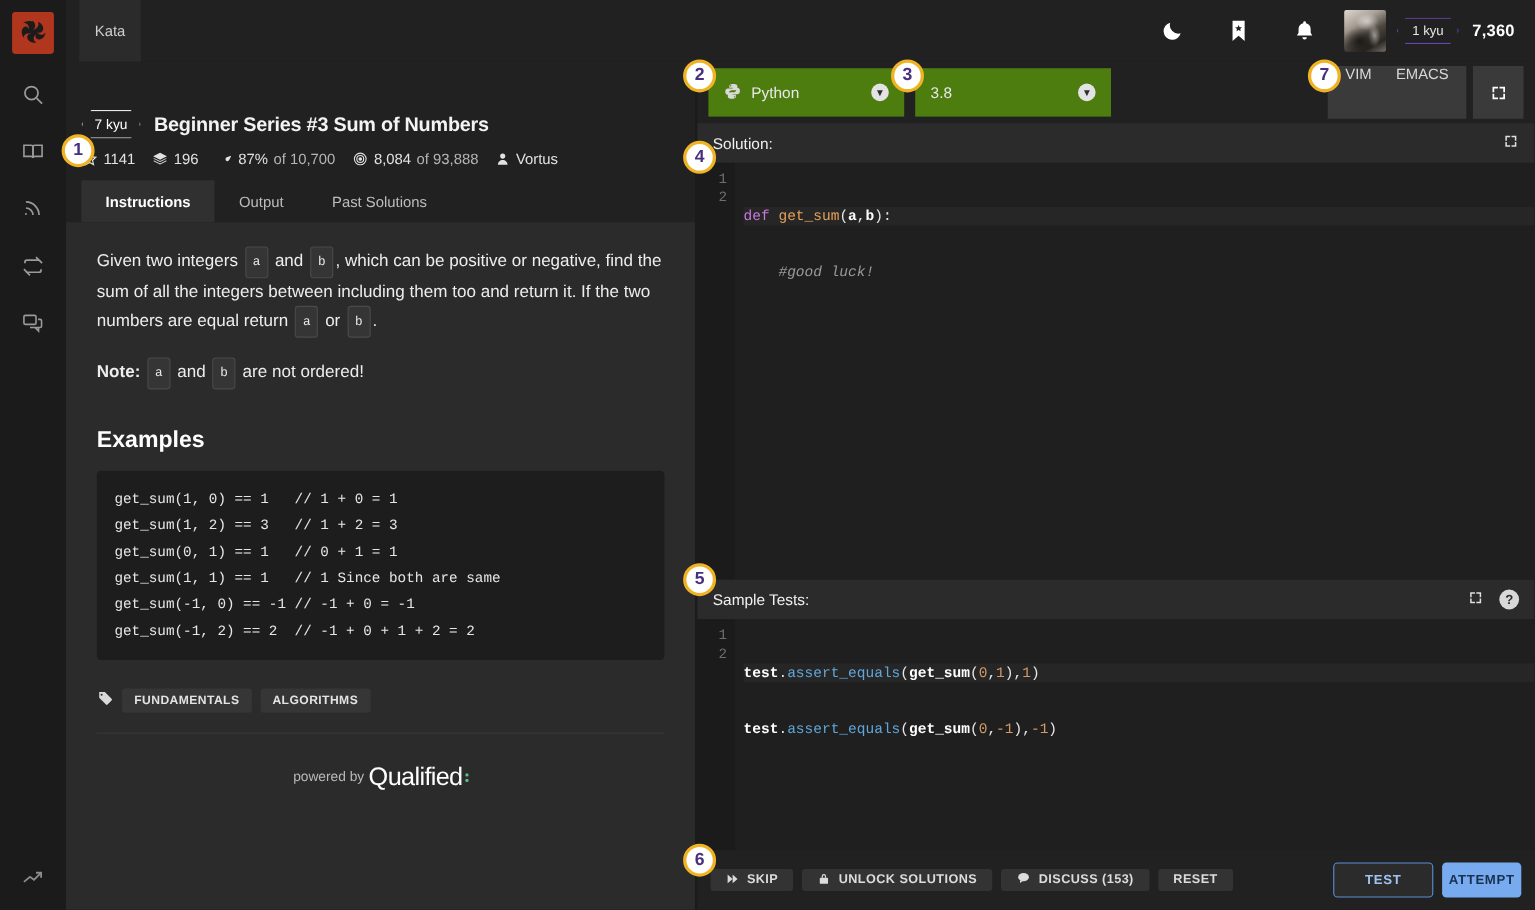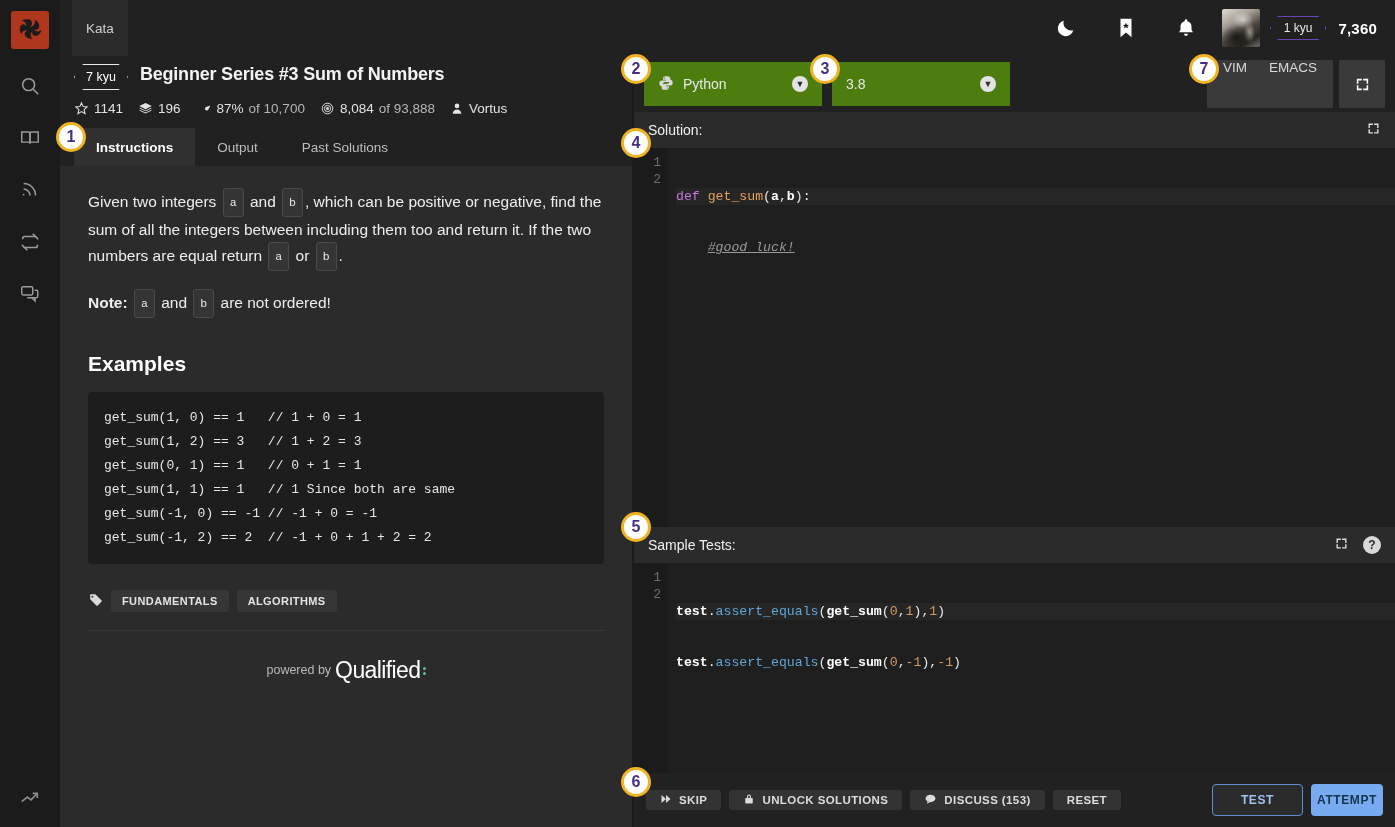--- a/index.html
+++ b/index.html
@@ -58,21 +58,21 @@
     background: transparent; margin-right: 12px;
   }
   .honor { font-size: 15px; color: #fff; font-weight: bold; letter-spacing: .2px; }
 
   
   .split { flex: 1; display: flex; min-height: 0; }
 
   
   .left-pane { width: 572px; flex: 0 0 572px; display: flex; flex-direction: column; min-height: 0; background:#212121;}
   .kata-head { padding: 8px 0 0 14px; }
-  .kata-title-row { display: flex; align-items: flex-start; gap: 12px; }
+  .kata-title-row { display: flex; align-items: center; gap: 12px; margin-top: 36px; }
   .rank-hex {
     height: 26px; padding: 0 11px; display: flex; align-items: center; justify-content: center;
     font-size: 12.5px; color: #fff; border: 1.7px solid #e9e9e9;
     clip-path: polygon(9px 0, calc(100% - 9px) 0, 100% 50%, calc(100% - 9px) 100%, 9px 100%, 0 50%);
   }
   .kata-title { font-size: 18px; font-weight: bold; color: #f3f3f3; letter-spacing: -.2px; }
   .stats { display: flex; align-items: center; gap: 7px; margin-top: 11px; font-size: 13.5px; color: #e2e2e2; }
   .stat { display: flex; align-items: center; gap: 5px; }
   .stat .muted { color: #b5b5b5; }
   .stat + .stat { margin-left: 8px; }
@@ -137,21 +137,21 @@
   }
   .code-lines {
     flex: 1; font-family: "Liberation Mono", monospace; font-size: 13.2px;
     line-height: 17px; padding: 6px 0 0 8px; white-space: pre; color: #e8e8e8;
   }
   .code-lines .ln { height: 17px; }
   .code-lines .ln.hl { background: #262626; }
   .kw { color: #c678dd; }
   .fn { color: #e5a05a; }
   .id { color: #ffffff; font-weight: bold; }
-  .com { color: #9a9a9a; font-style: italic; text-decoration: underline; }
+  .com { color: #9a9a9a; font-style: italic; }
   .mth { color: #61a6d8; }
   .num2 { color: #d19a66; }
 
   .solution-panel { flex: 1 1 auto; min-height: 0; }
   .tests-panel { flex: 0 0 246px; min-height: 0; }
 
   .actionbar { height: 54px; flex: 0 0 54px; display: flex; align-items: center; padding: 0 12px; gap: 8px; background:#212121;}
   .abtn {
     height: 20px; background: #333333; border-radius: 3px; display: flex; align-items: center;
     gap: 7px; padding: 0 14px; font-size: 11.5px; color: #dcdcdc; letter-spacing: .4px; font-weight:bold;

